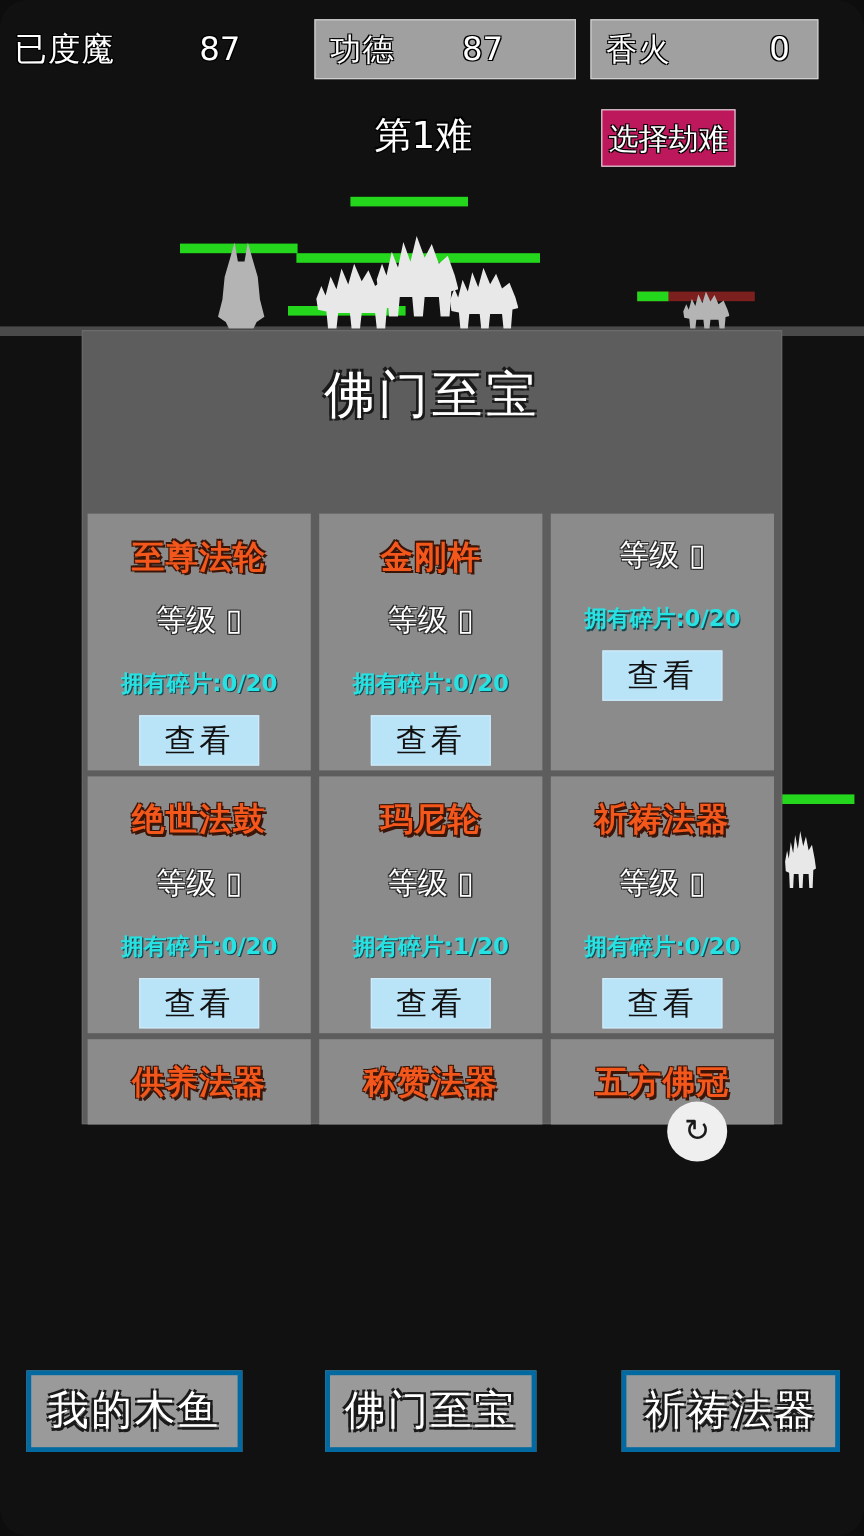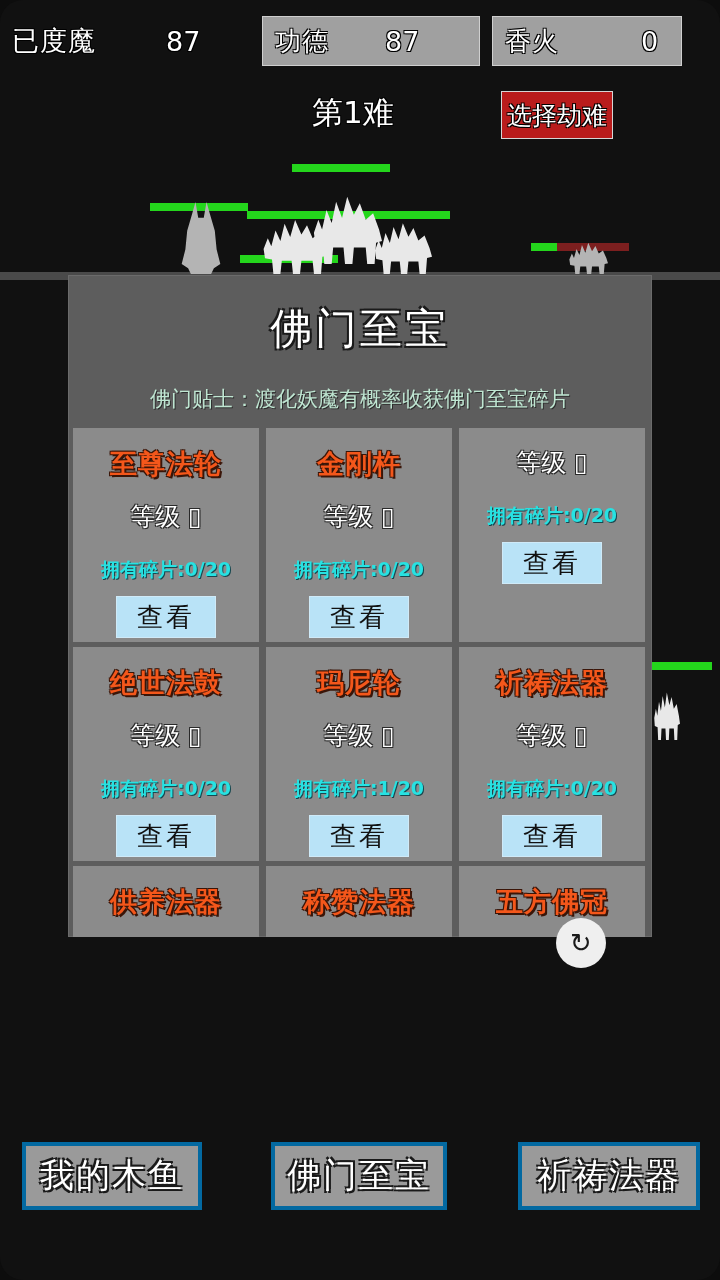--- a/index.html
+++ b/index.html
@@ -87,21 +87,21 @@
     color: #ffffff;
     text-shadow: 1px 1px 0 #000, -1px 1px 0 #000, 1px -1px 0 #000, -1px -1px 0 #000;
     white-space: nowrap;
   }
   .stage-btn {
     position: absolute;
     left: 501px;
     top: -1px;
     width: 112px;
     height: 48px;
-    background: #b91c1c;
+    background: #be185d;
     border: 1px solid #d6d6d6;
     box-sizing: border-box;
     color: #ffffff;
     font-size: 25px;
     display: flex;
     align-items: center;
     justify-content: center;
     text-shadow: 1px 1px 0 #000, -1px 1px 0 #000, 1px -1px 0 #000, -1px -1px 0 #000;
     white-space: nowrap;
     cursor: pointer;
@@ -349,21 +349,20 @@
     <div class="sprite beast gray" style="left:566px; bottom:6px; width:42px; height:38px;"></div>
   </div>
 
   <div class="hpbar" style="position:absolute; left:650px; top:662px; width:62px;">
       <i style="width:100%"></i>
     </div>
   <div class="sprite beast" style="position:absolute; left:652px; top:682px; width:28px; height:58px;"></div>
 
   <div class="dialog">
     <div class="dialog-title">佛门至宝</div>
-    <div class="dialog-tip">佛门贴士：渡化妖魔有概率收获佛门至宝碎片</div>
 
     <div class="grid">
 
       <div class="card">
         <div class="card-title">至尊法轮</div>
         <div class="card-level">等级 ▯</div>
         <div class="card-frag">拥有碎片:0/20</div>
         <div class="card-btn">查看</div>
       </div>
       <div class="card">

